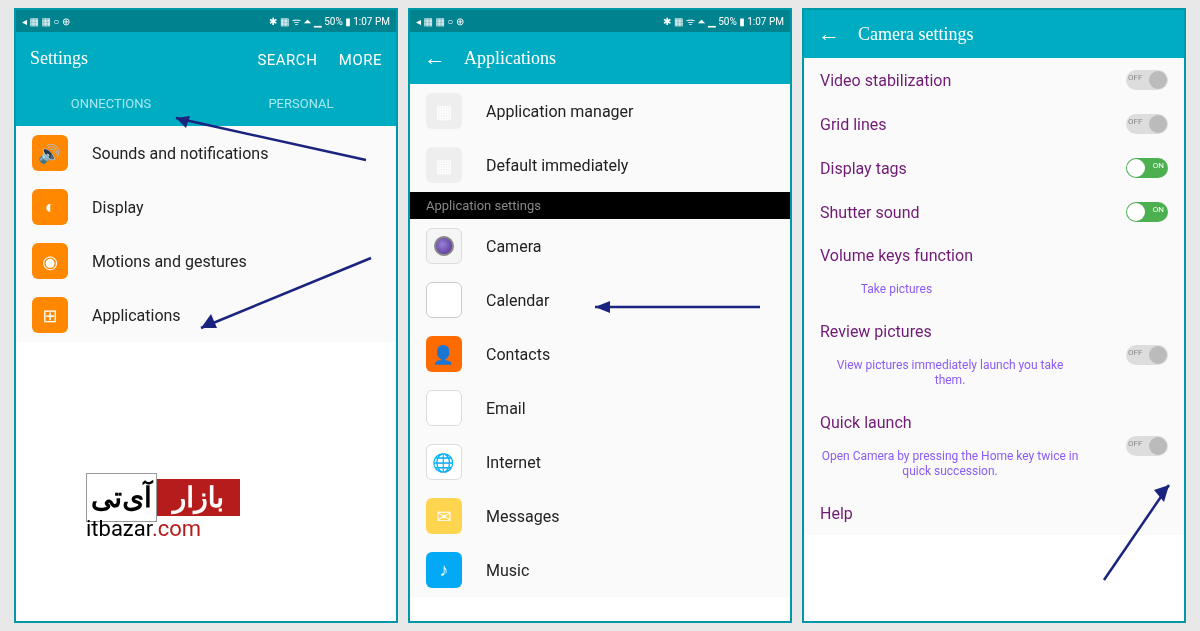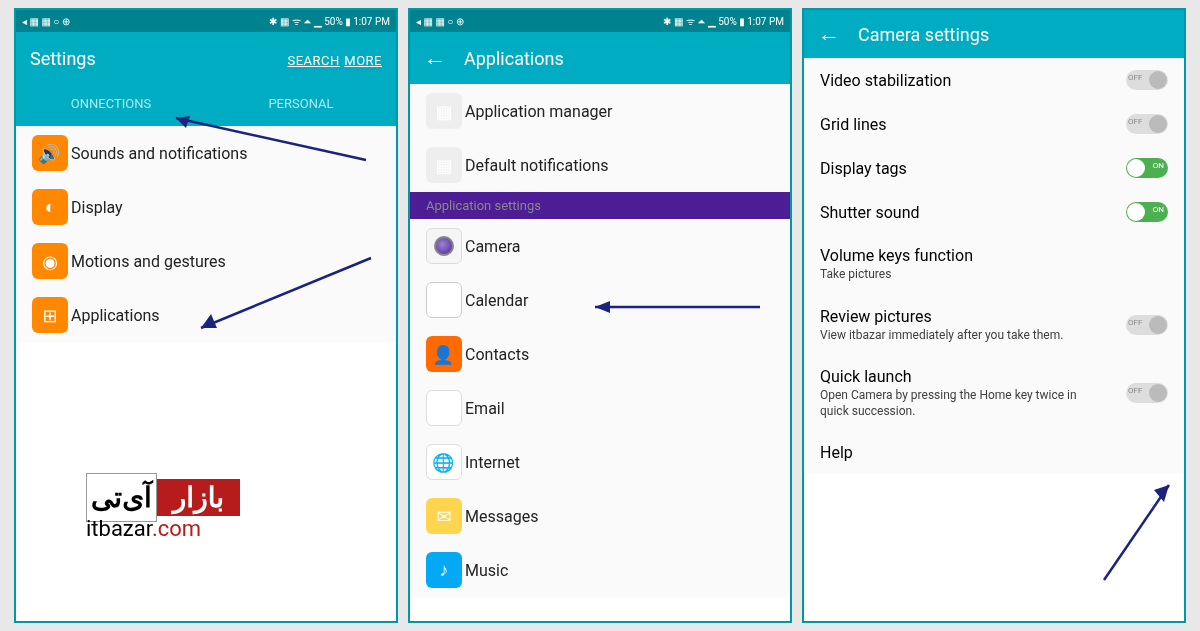--- a/index.html
+++ b/index.html
@@ -34,73 +34,73 @@
   .header {
     background: #00acc1;
     color: #fff;
     height: 52px;
     display: flex;
     align-items: center;
     padding: 0 14px;
     font-size: 18px;
   }
   .header .back-arrow { font-size: 22px; margin-right: 18px; cursor: pointer; }
-  .header-title { flex: 1; font-weight: 400; }
-  .header-actions span { font-size: 13px; margin-left: 0; letter-spacing: 0.5px; text-decoration: underline; }
+  .header-title { flex: 1; font-weight: 400; font-family: Liberation Serif, serif; }
+  .header-actions span { font-size: 15px; margin-left: 17px; letter-spacing: 0.5px; }
   .tabs {
     background: #00acc1;
     display: flex;
     height: 42px;
     color: #a7e8ee;
     font-size: 13px;
     align-items: flex-end;
   }
   .tab { flex: 1; text-align: center; height: 100%; line-height: 40px; }
   .tab.active { color: #aef2c8; border-bottom: 3px solid #aef2c8; font-weight: 500; }
   .list { background: #fafafa; }
   .list-item {
     display: flex;
     align-items: center;
     height: 54px;
     padding: 0 16px;
-    gap: 3px;
+    gap: 24px;
     cursor: pointer;
   }
   .list-item .icon-box {
     width: 36px; height: 36px;
     border-radius: 6px;
     display: flex; align-items: center; justify-content: center;
     font-size: 18px; color: #fff;
     flex-shrink: 0;
   }
   .icon-orange { background: #ff8800; border-radius: 50%; }
   .icon-gray { background: #eee; color: #888; border-radius: 6px; font-size: 14px; }
   .icon-cal { background: #fff; border: 1px solid #ccc; color: #333; font-size: 13px; font-weight: bold; border-radius: 4px; }
   .icon-camera { background: #f5f5f5; border: 1px solid #ddd; border-radius: 8px; display:flex;align-items:center;justify-content:center;}
   .icon-contacts { background: #ff6b00; border-radius: 8px; }
   .icon-email { background: #fff; border:1px solid #ddd; border-radius: 8px; color:#c23; }
   .icon-internet { background:#fff; border:1px solid #ddd; border-radius:8px; color:#3a5f9e; font-size:22px;}
   .icon-messages { background:#ffd54f; border-radius:8px; color:#fff;}
   .icon-music { background:#03a9f4; border-radius:50%; color:#fff;}
   .item-label { font-size: 16px; color: #222; }
   .section-header {
-    background: #4c1d95;
+    background: #000000;
     padding: 6px 16px;
     font-size: 13px;
     color: #888;
   }
   .settings-row {
     padding: 12px 16px;
     display: flex;
     align-items: center;
     justify-content: space-between;
     border-bottom: none;
   }
-  .settings-row .text-block .primary { font-size: 16px; color: #000000; }
-  .settings-row .text-block .secondary { font-size: 12px; color: #404040; margin-top: 2px; max-width: 260px; line-height: 1.3; }
+  .settings-row .text-block .primary { font-size: 16px; color: #701a75; }
+  .settings-row .text-block .secondary { font-size: 12px; color: #8b5cf6; margin-top: 17px; max-width: 260px; line-height: 1.3; text-align: center; }
   .toggle {
     width: 42px; height: 20px; border-radius: 10px; position: relative;
     flex-shrink: 0;
   }
   .toggle.off { background: #ddd; }
   .toggle.off::after { content:"OFF"; position:absolute; left:2px; top:3px; font-size:8px; color:#888; }
   .toggle.off::before { content:""; position:absolute; right:1px; top:1px; width:18px; height:18px; border-radius:50%; background:#bbb; }
   .toggle.on { background: #4caf50; }
   .toggle.on::after { content:"ON"; position:absolute; right:4px; top:3px; font-size:8px; color:#fff; }
   .toggle.on::before { content:""; position:absolute; left:1px; top:1px; width:18px; height:18px; border-radius:50%; background:#fff; }
@@ -194,21 +194,21 @@
     <span class="back-arrow">←</span>
     <span class="header-title">Applications</span>
   </div>
   <div class="list">
     <div class="list-item">
       <div class="icon-box icon-gray">▦</div>
       <span class="item-label">Application manager</span>
     </div>
     <div class="list-item">
       <div class="icon-box icon-gray">▦</div>
-      <span class="item-label">Default notifications</span>
+      <span class="item-label">Default immediately</span>
     </div>
     <div class="section-header">Application settings</div>
     <div class="list-item">
       <div class="icon-box icon-camera">
           <div class="cam-lens"></div>
         </div>
       <span class="item-label">Camera</span>
     </div>
     <div class="list-item">
       <div class="icon-box icon-cal">23</div>
@@ -273,21 +273,21 @@
     </div>
     <div class="settings-row">
       <div class="text-block">
         <div class="primary">Volume keys function</div>
         <div class="secondary">Take pictures</div>
       </div>
     </div>
     <div class="settings-row">
       <div class="text-block">
         <div class="primary">Review pictures</div>
-        <div class="secondary">View itbazar immediately after you take them.</div>
+        <div class="secondary">View pictures immediately launch you take them.</div>
       </div>
       <div class="toggle off"></div>
     </div>
     <div class="settings-row">
       <div class="text-block">
         <div class="primary">Quick launch</div>
         <div class="secondary">Open Camera by pressing the Home key twice in quick succession.</div>
       </div>
       <div class="toggle off"></div>
     </div>

